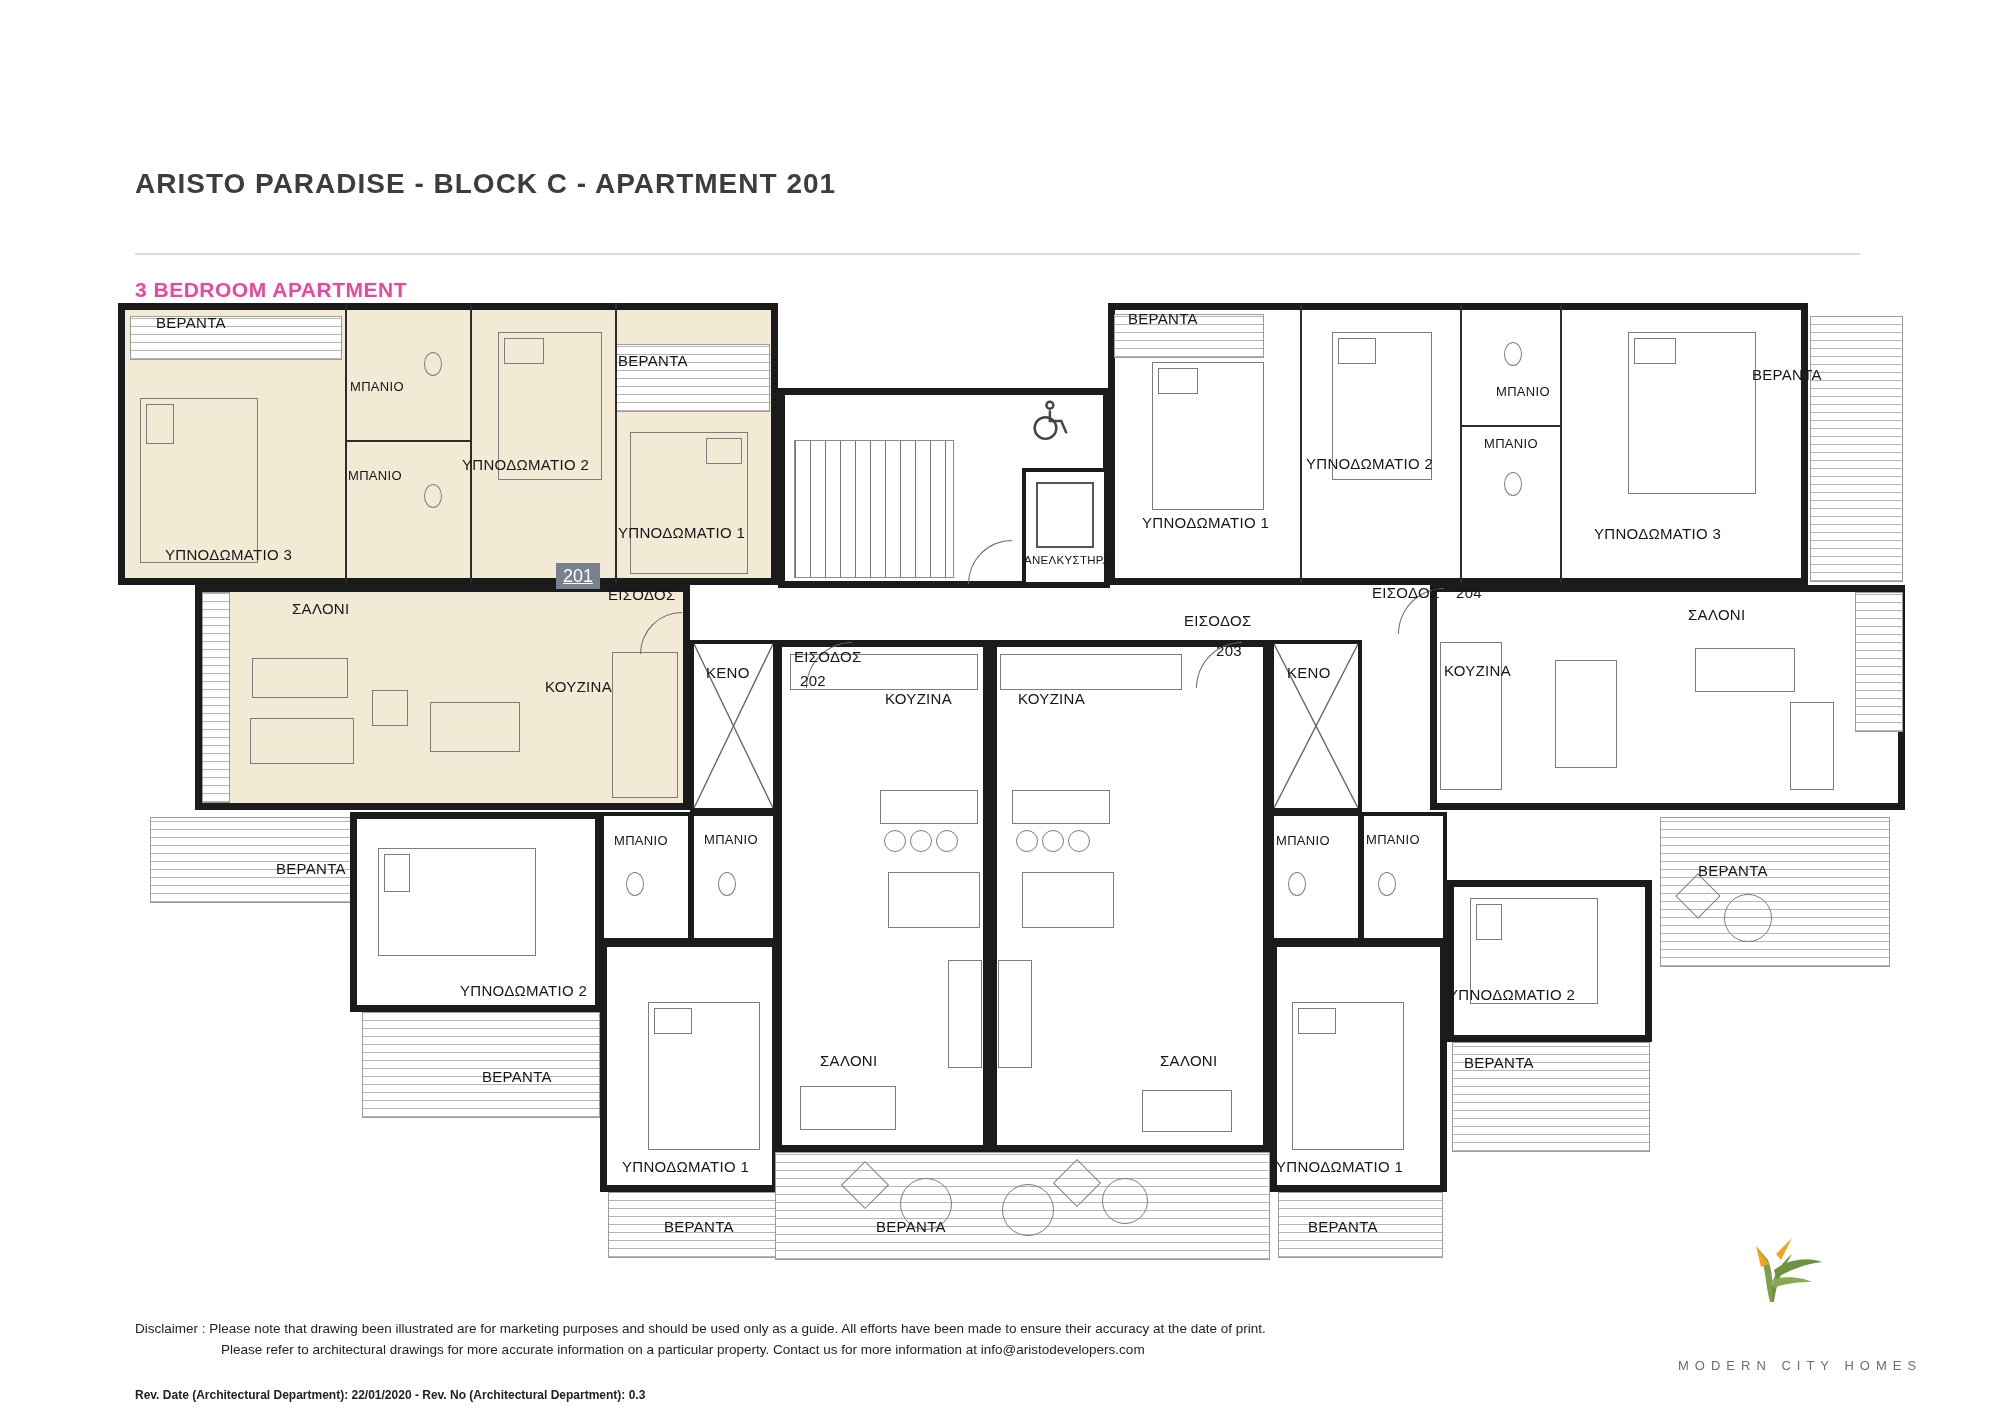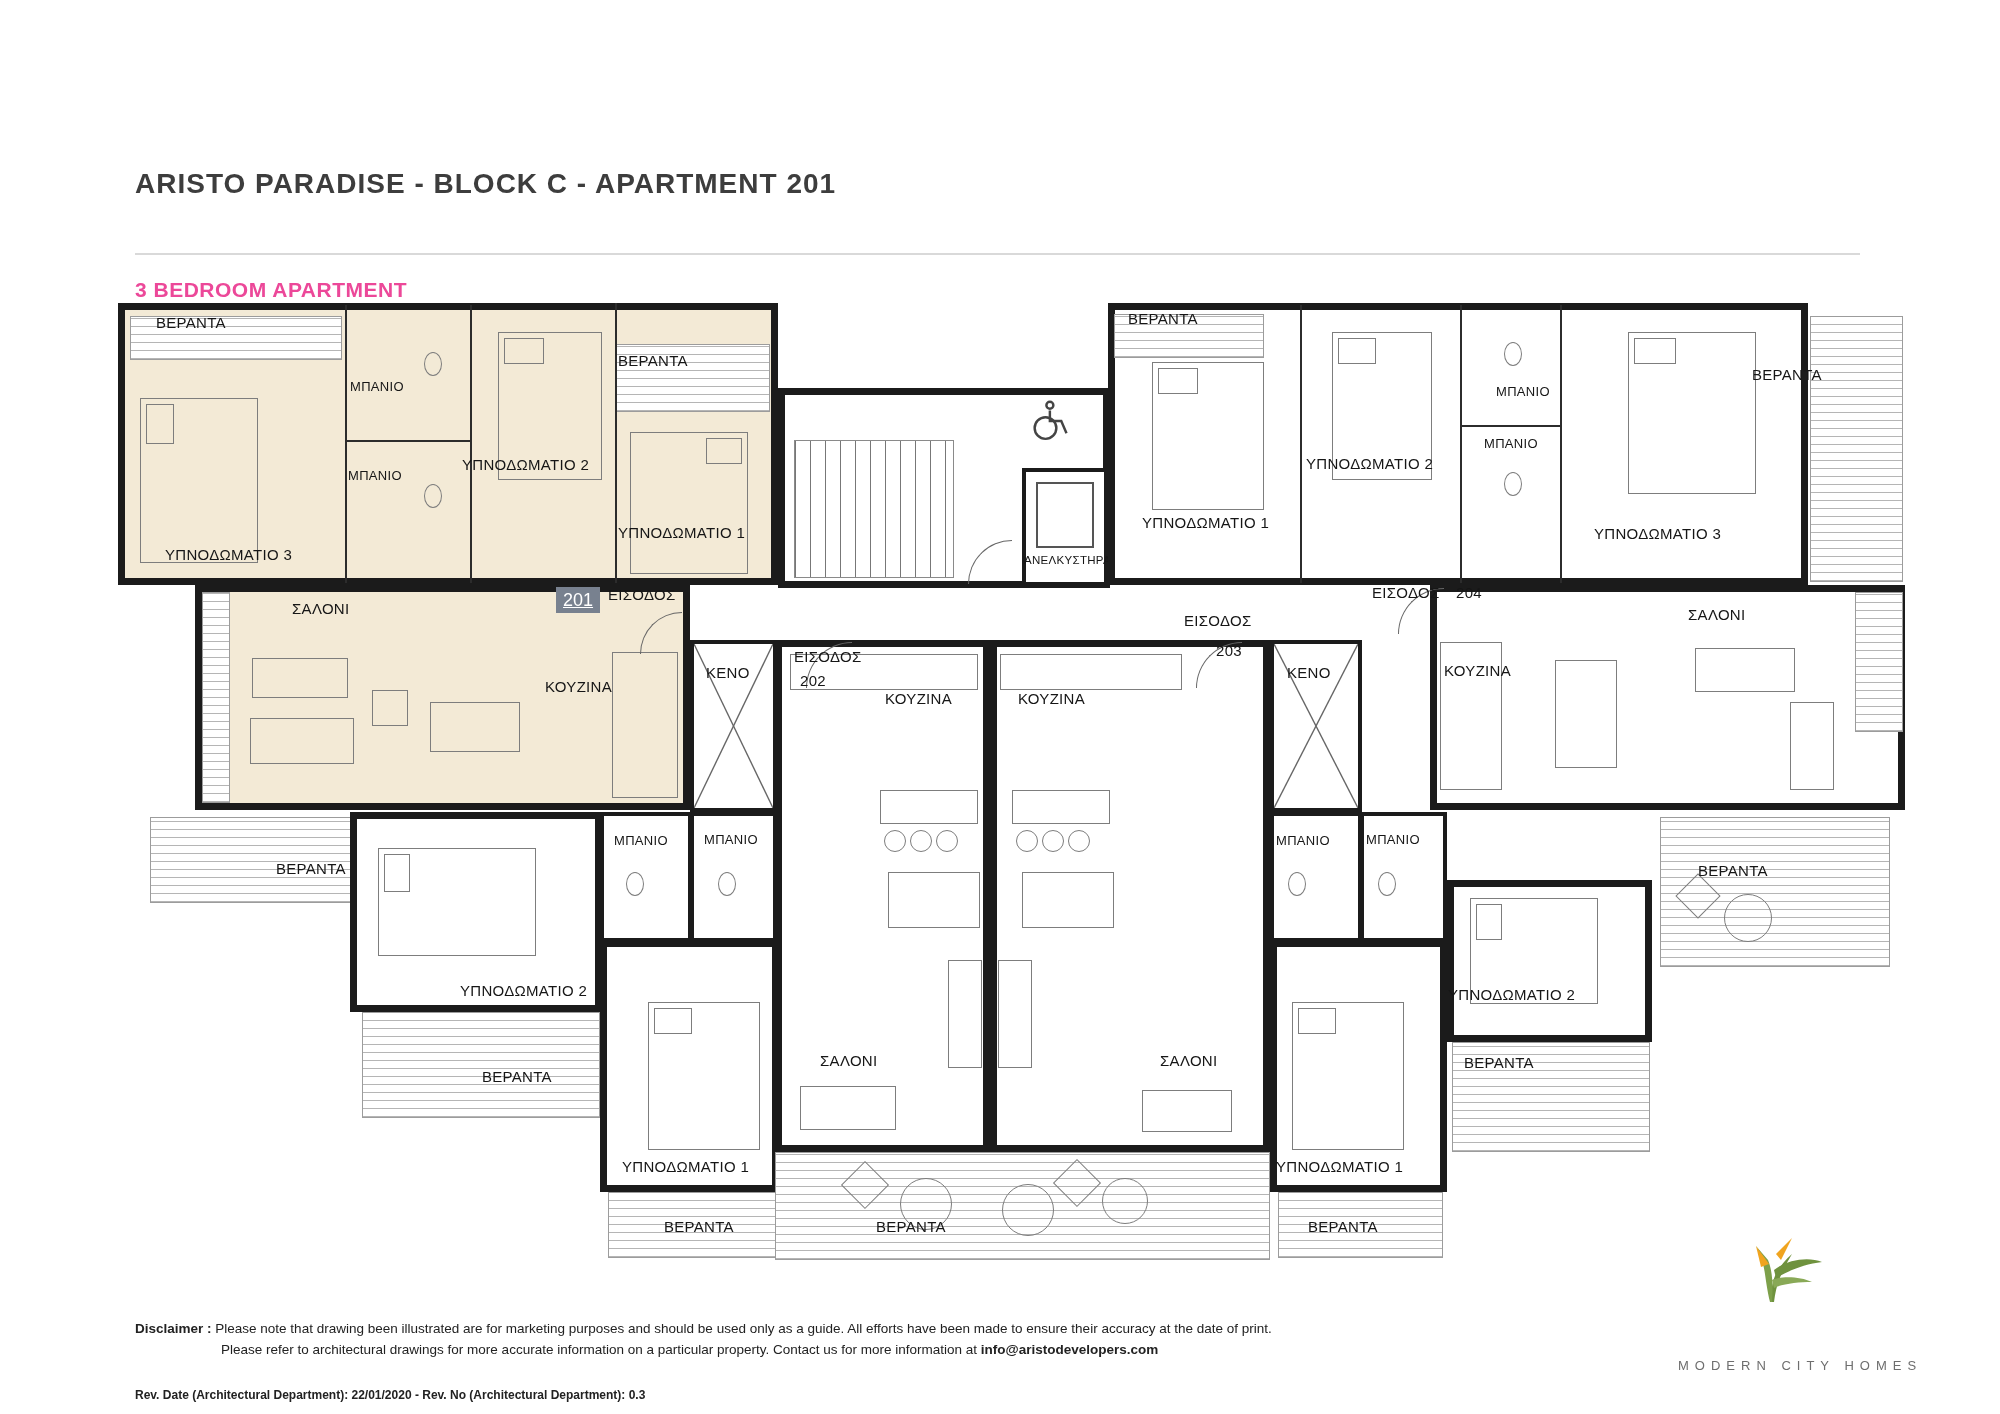--- a/index.html
+++ b/index.html
@@ -25,21 +25,21 @@
   .lbl{position:absolute;font-size:15px;color:#161616;letter-spacing:0.3px;white-space:nowrap;}
   .lbl.sm{font-size:13px;}
   .lbl.xs{font-size:11.5px;}
   .num{}
   .badge{position:absolute;background:#78818f;color:#fff;font-size:18px;padding:2px 7px;line-height:22px;}
   .shaft{position:absolute;box-sizing:border-box;border:4px solid #1b1b1b;background:#fff;}
   .shaft svg{width:100%;height:100%;display:block;}
   .inner{position:absolute;box-sizing:border-box;border:2px solid #555;background:#fff;}
   
   .disc{position:absolute;left:135px;top:1318px;font-size:13.5px;color:#222;line-height:21px;}
-  .disc b{font-weight:bold;}
+  .disc b{font-weight:normal;}
   .rev{position:absolute;left:135px;top:1388px;font-size:12px;font-weight:bold;color:#222;}
   
   .logoname{position:absolute;left:1592px;top:1300px;font-family:"Liberation Serif",serif;font-size:44px;color:#58585a;letter-spacing:1px;}
   .logotag{position:absolute;left:1678px;top:1358px;font-size:13px;color:#6e6e6e;letter-spacing:6px;}
   .logoflower{position:absolute;left:1720px;top:1232px;width:105px;height:72px;}
   .wcicon{position:absolute;left:1028px;top:398px;width:42px;height:46px;}
 </style>
 </head>
 <body>
 
@@ -184,21 +184,21 @@
   <div class="arc" style="left:1398px;top:588px;width:46px;height:46px;"></div>
   <div class="arc" style="left:968px;top:540px;width:44px;height:44px;"></div>
 
   <span class="lbl" style="left:156px;top:314px;">ΒΕΡΑΝΤΑ</span>
   <span class="lbl sm" style="left:350px;top:379px;">ΜΠΑΝΙΟ</span>
   <span class="lbl sm" style="left:348px;top:468px;">ΜΠΑΝΙΟ</span>
   <span class="lbl" style="left:462px;top:456px;">ΥΠΝΟΔΩΜΑΤΙΟ 2</span>
   <span class="lbl" style="left:165px;top:546px;">ΥΠΝΟΔΩΜΑΤΙΟ 3</span>
   <span class="lbl" style="left:618px;top:352px;">ΒΕΡΑΝΤΑ</span>
   <span class="lbl" style="left:618px;top:524px;">ΥΠΝΟΔΩΜΑΤΙΟ 1</span>
-  <span class="badge" style="left:556px;top:587px;text-decoration:underline;">201</span>
+  <span class="badge" style="left:556px;top:563px;text-decoration:underline;">201</span>
   <span class="lbl" style="left:608px;top:586px;">ΕΙΣΟΔΟΣ</span>
   <span class="lbl" style="left:292px;top:600px;">ΣΑΛΟΝΙ</span>
   <span class="lbl" style="left:545px;top:678px;">ΚΟΥΖΙΝΑ</span>
   <span class="lbl" style="left:276px;top:860px;">ΒΕΡΑΝΤΑ</span>
 
   <span class="lbl" style="left:706px;top:664px;">KENO</span>
   <span class="lbl" style="left:794px;top:648px;">ΕΙΣΟΔΟΣ</span>
   <span class="lbl num" style="left:800px;top:672px;">202</span>
   <span class="lbl" style="left:1184px;top:612px;">ΕΙΣΟΔΟΣ</span>
   <span class="lbl num" style="left:1216px;top:642px;">203</span>

